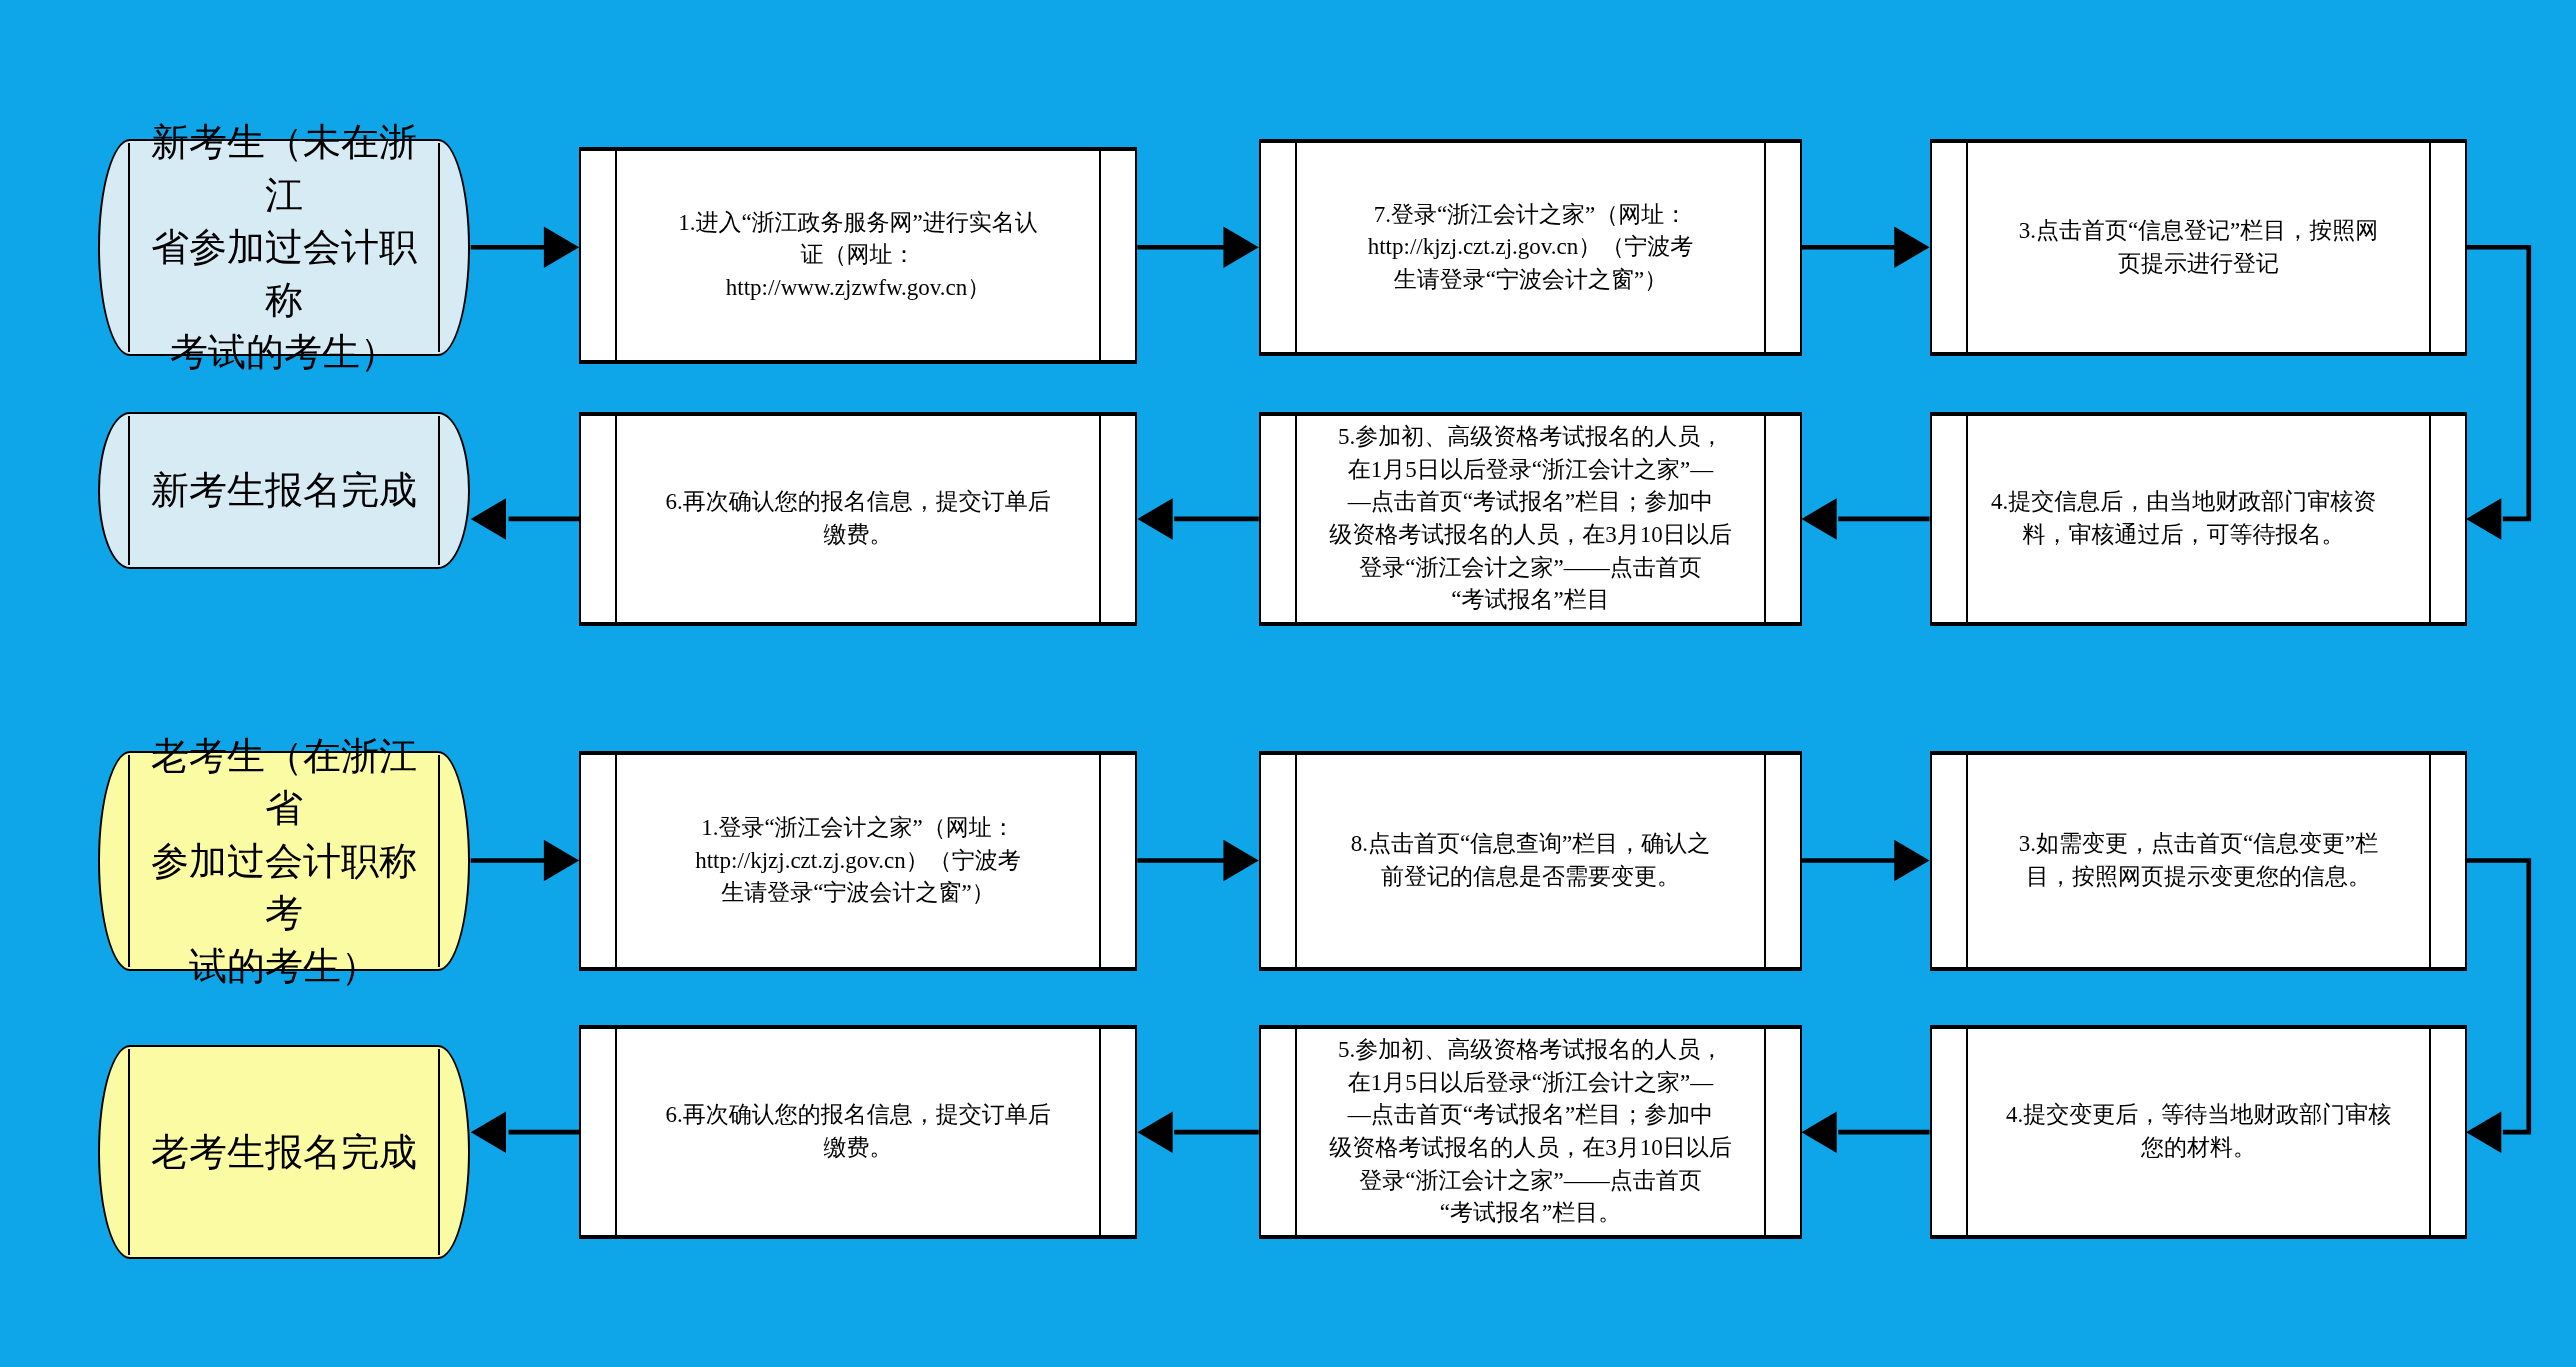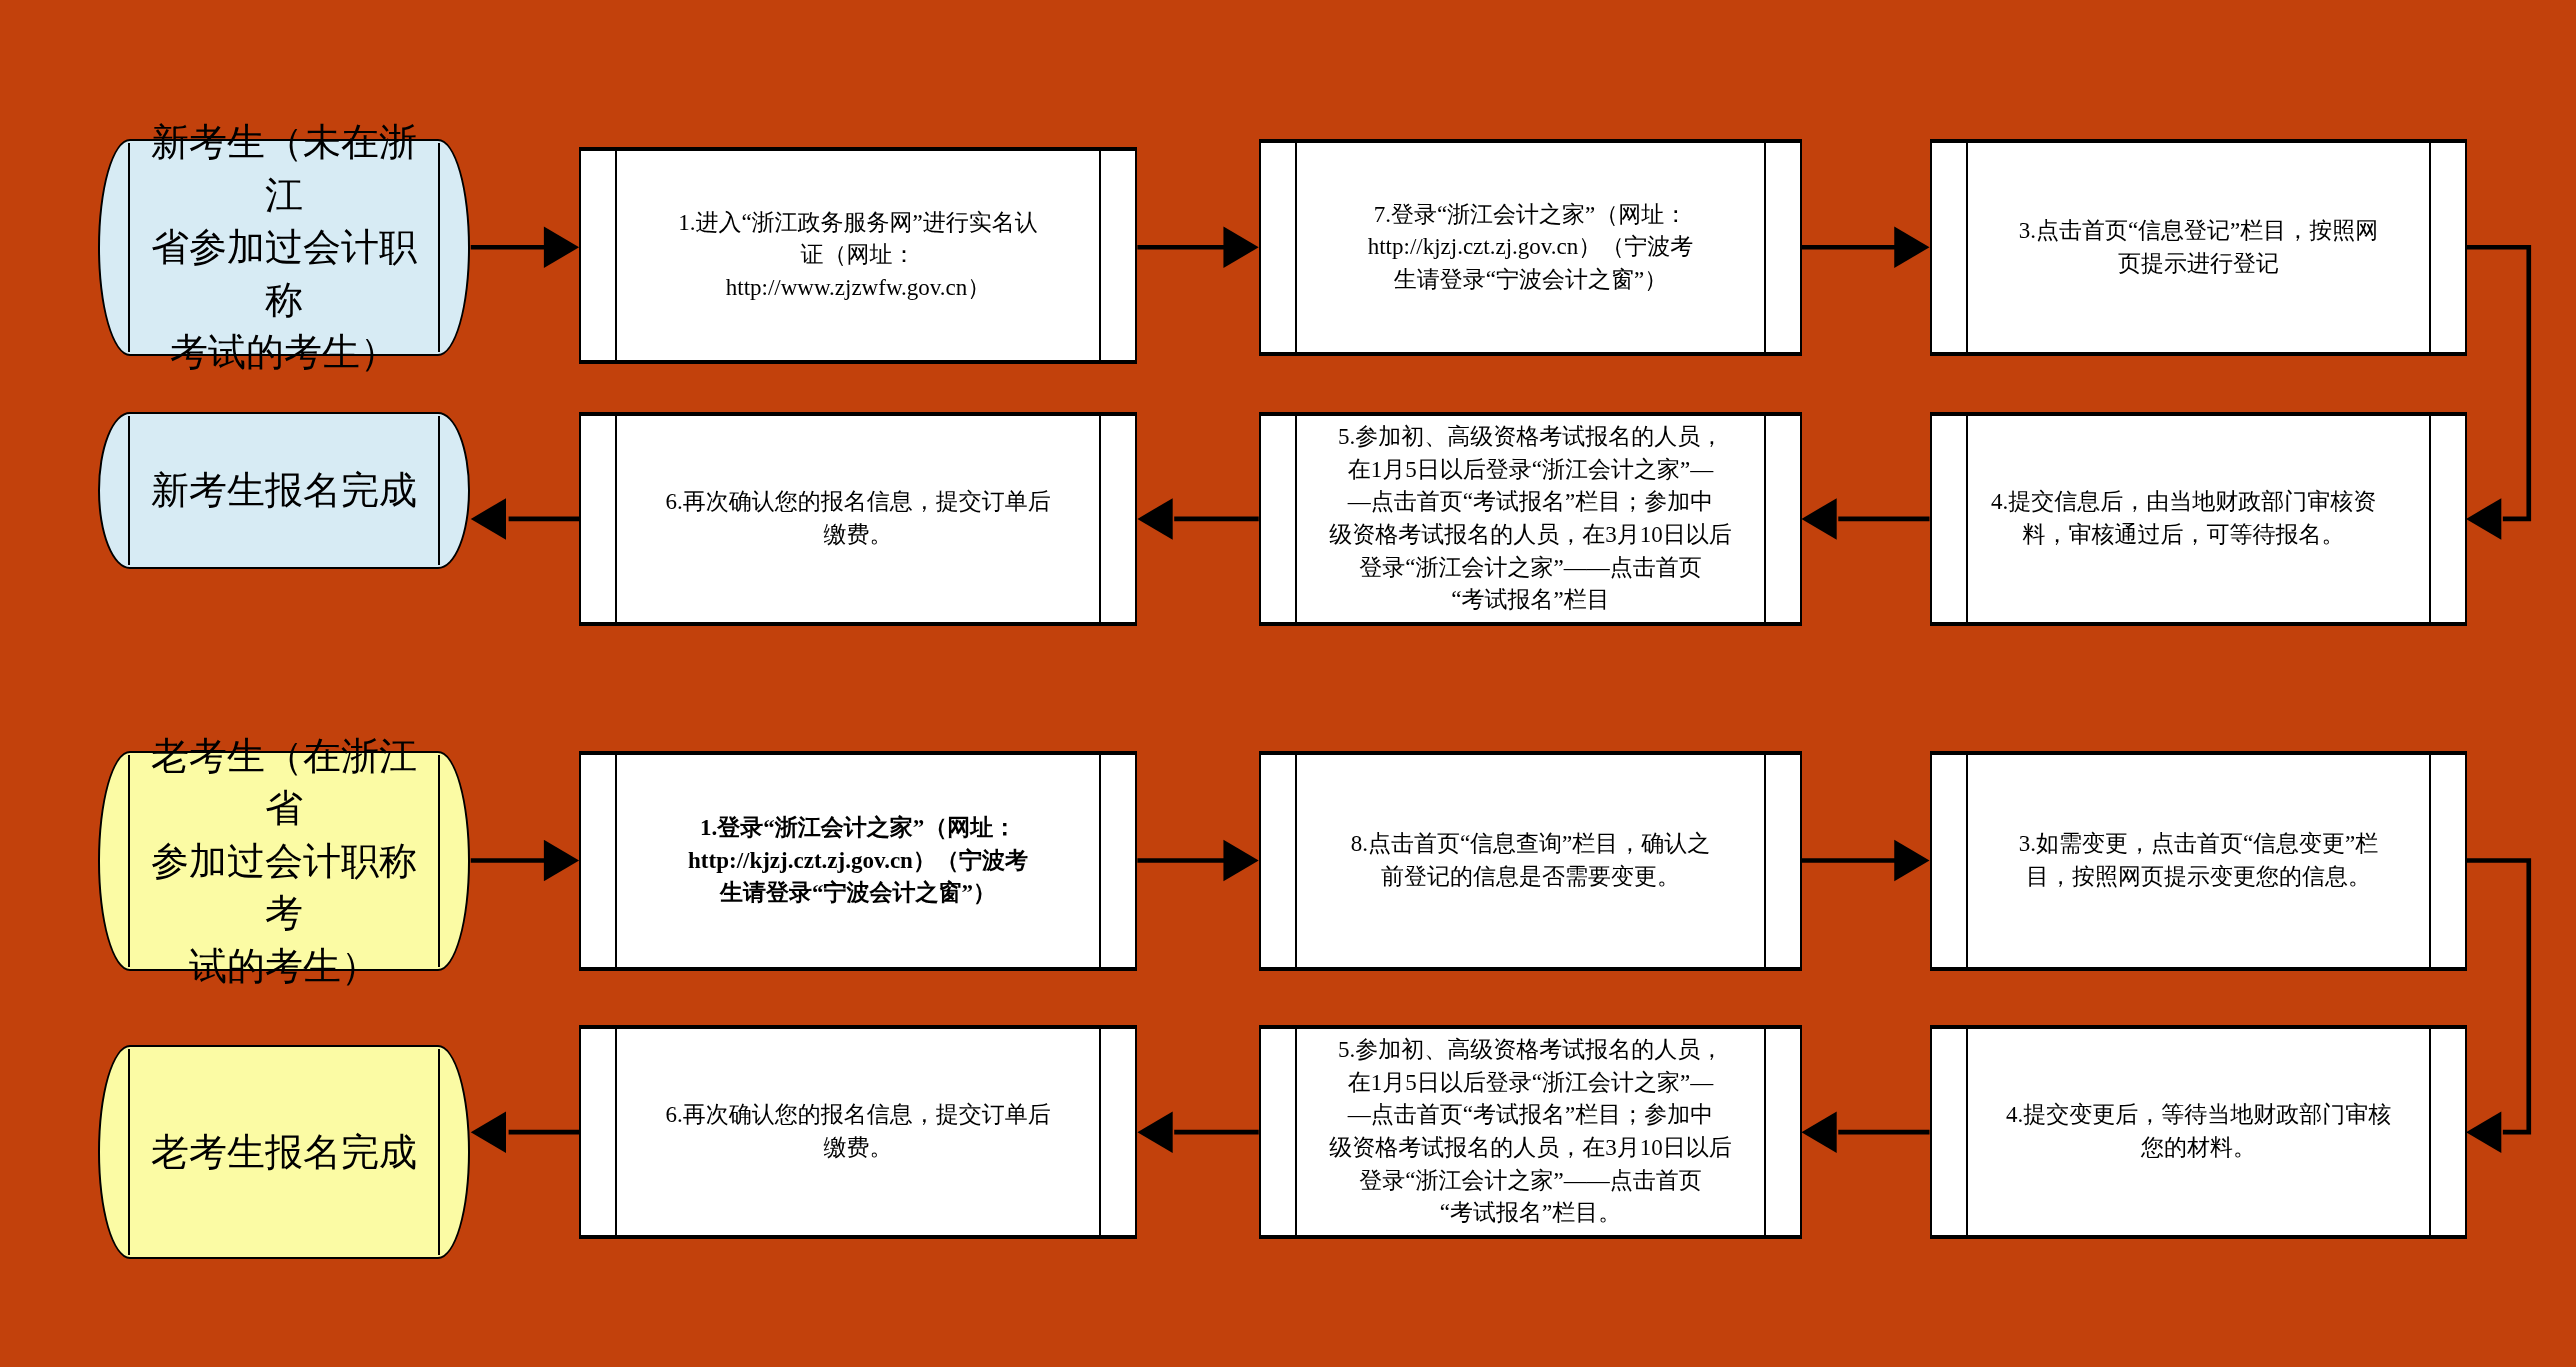--- a/index.html
+++ b/index.html
@@ -1,19 +1,19 @@
 <!DOCTYPE html>
 <html style="font-size:8.3px"><head>
 <meta charset="utf-8">
 <style>
   html,body{margin:0;padding:0;background:#ffffff;}
   .canvas{
     position:relative;
     width:2576px;height:1367px;
-    background:#c2410c;
+    background:#0ea5e9;
     font-family:"Liberation Serif","DejaVu Serif",serif;
     color:#000;
     overflow:hidden;
   }
   .connectors{position:absolute;left:0;top:0;width:2576px;height:1367px;}
   .node{
     position:absolute;
     box-sizing:border-box;
     display:flex;align-items:center;justify-content:center;
     text-align:center;
@@ -53,21 +53,21 @@
   
   #new-start {left:98px; top:139px; width:372px; height:217px;}
   #new-s1    {left:579px;top:139px; width:558px;height:217px;margin-top:8px;}
   #new-s2    {left:1259px;top:139px; width:543px;height:217px;}
   #new-s3    {left:1930px;top:139px; width:537px;height:217px;}
   #new-done  {left:98px; top:412px; width:372px; height:157px;}
   #new-s6    {left:579px;top:412px; width:558px;height:214px;}
   #new-s5    {left:1259px;top:412px; width:543px;height:214px;}
   #new-s4    {left:1930px;top:412px; width:537px;height:214px;padding-left:28px;}
   #old-start {left:98px; top:751px;width:372px; height:220px;}
-  #old-s1    {left:579px;top:751px;width:558px;height:220px;font-weight:bold;}
+  #old-s1    {left:579px;top:751px;width:558px;height:220px;}
   #old-s2    {left:1259px;top:751px;width:543px;height:220px;}
   #old-s3    {left:1930px;top:751px;width:537px;height:220px;}
   #old-done  {left:98px; top:1025px;width:372px; height:214px;margin-top:20px;}
   #old-s6    {left:579px;top:1025px;width:558px;height:214px;}
   #old-s5    {left:1259px;top:1025px;width:543px;height:214px;}
   #old-s4    {left:1930px;top:1025px;width:537px;height:214px;}
 </style>
 </head>
 <body>
 

